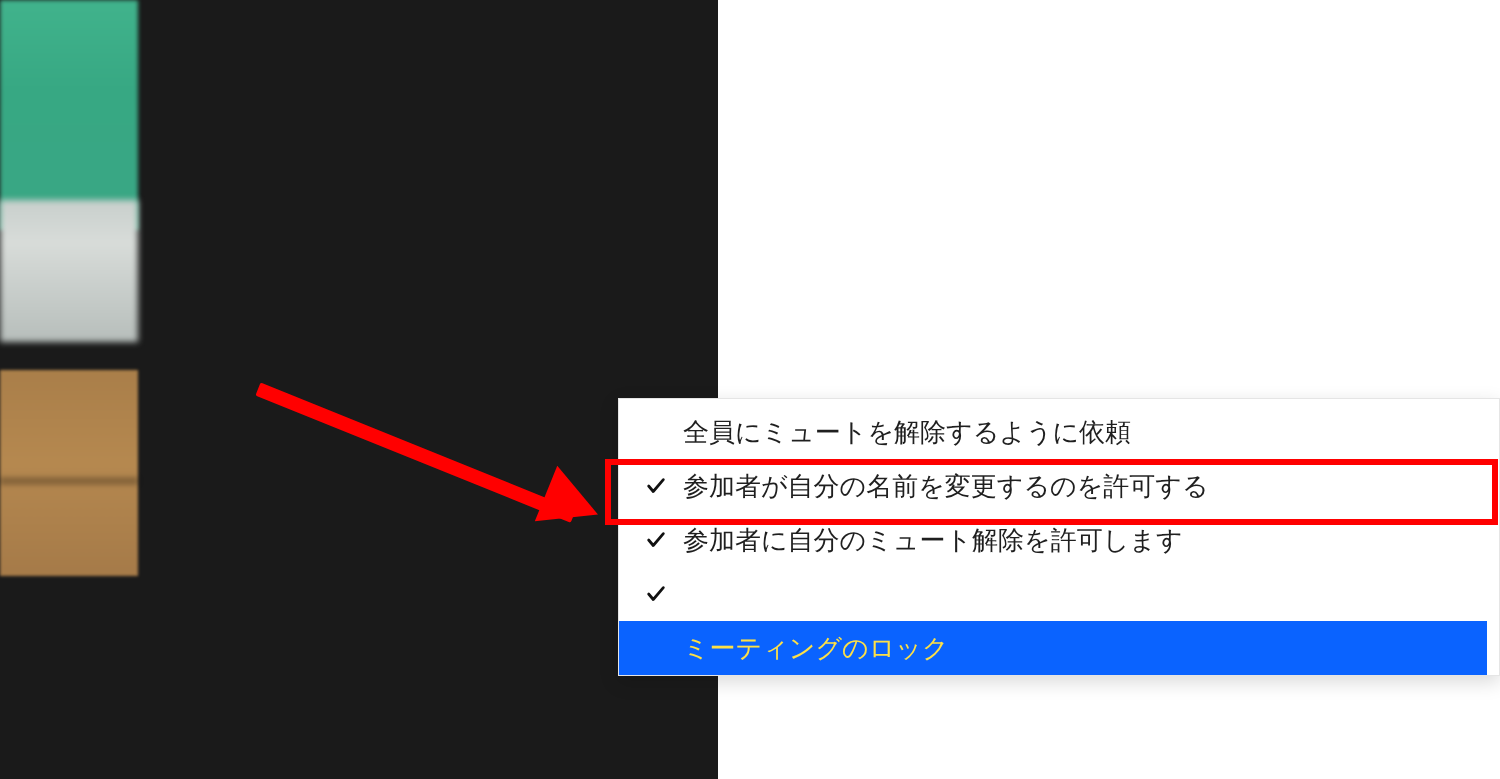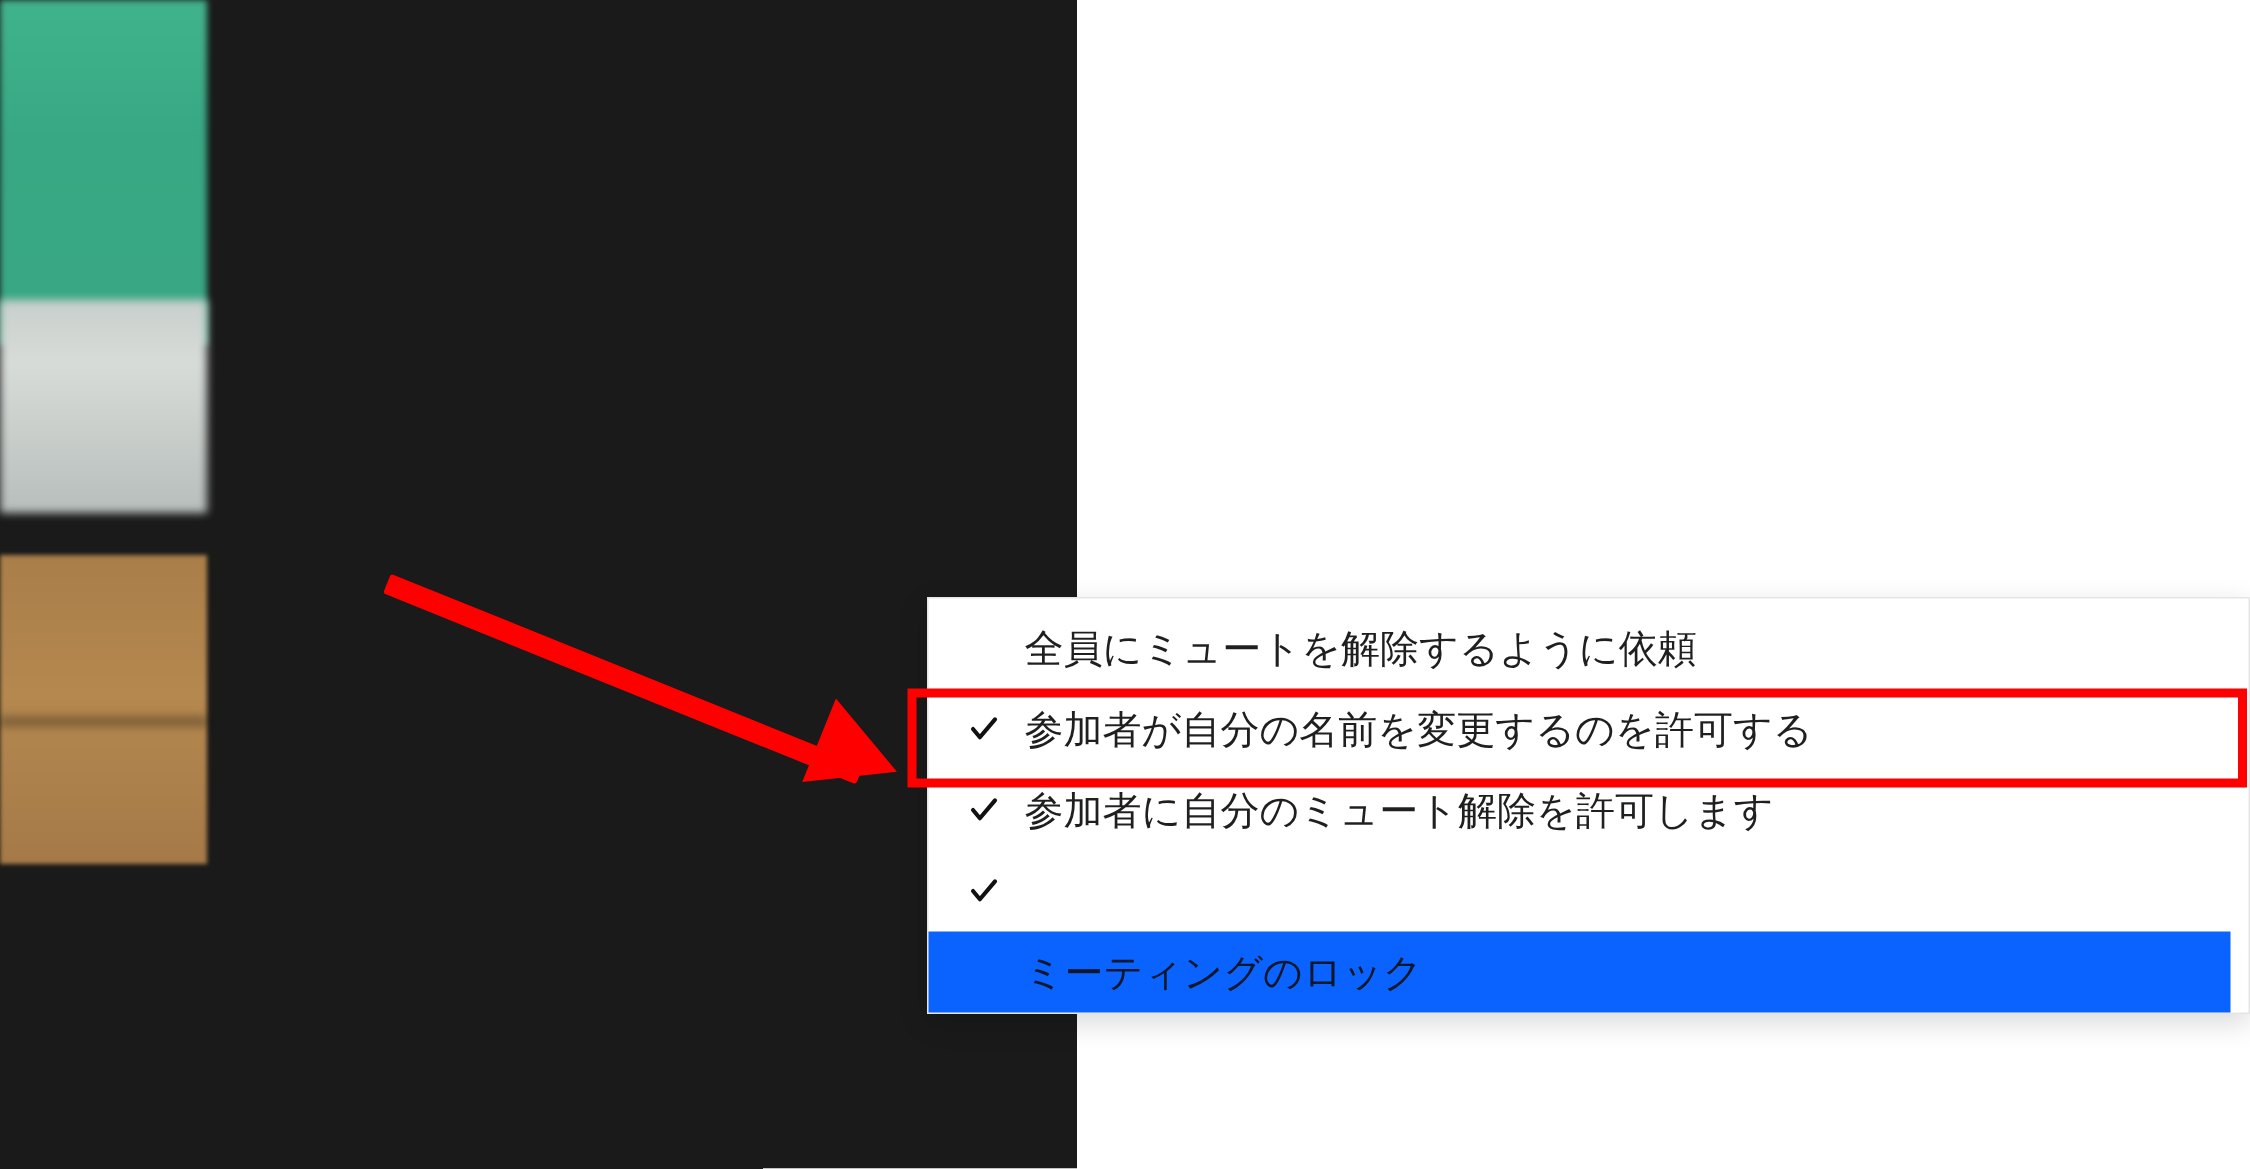--- a/index.html
+++ b/index.html
@@ -29,21 +29,21 @@
       transform: rotate(22deg); }
 
     
     .menu { position: absolute; left: 618px; top: 350px; width: 882px; background: #ffffff;
       padding: 6px 12px 0 0; color: #1f1f1f; font-size: 26px; line-height: 1.4;
       box-shadow: 0 6px 18px rgba(0,0,0,0.15); border: 1px solid #e5e5e5; margin-top: 48px; }
     .menu-item { display: flex; align-items: center; height: 54px; padding: 0 10px 0 10px; white-space: nowrap; }
     .check-col { width: 54px; display: flex; align-items: center; justify-content: center; color: #111; }
     .check-col svg { width: 22px; height: 22px; }
     .label { flex: 1 1 auto; }
-    .menu-item.hover { background: #0a63ff; color: #0f172a; }
+    .menu-item.hover { background: #0a63ff; color: #fde047; }
 
     
     .red-box { position: absolute; left: 605px; top: 459px; width: 893px; height: 66px;
       border: 6px solid #ff0000; pointer-events: none; }
   </style>
 </head>
 <body>
 
 <div class="stage">
   <div class="app-area">

